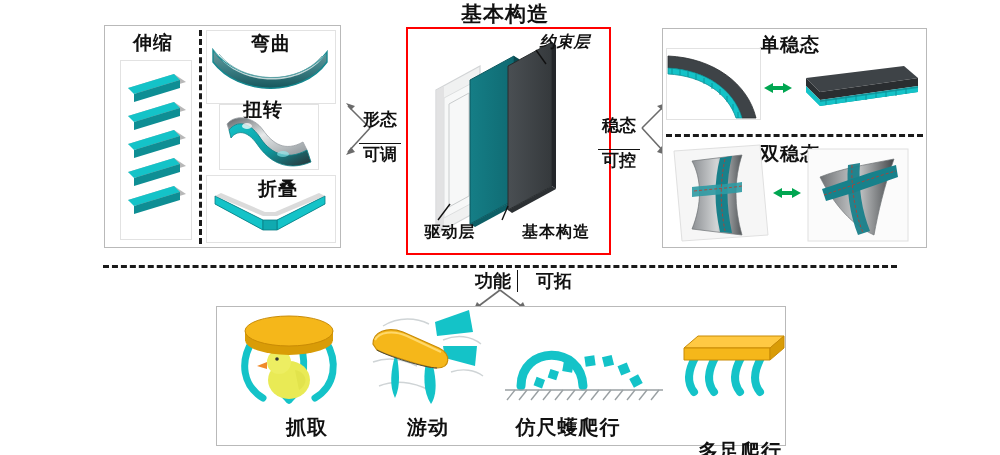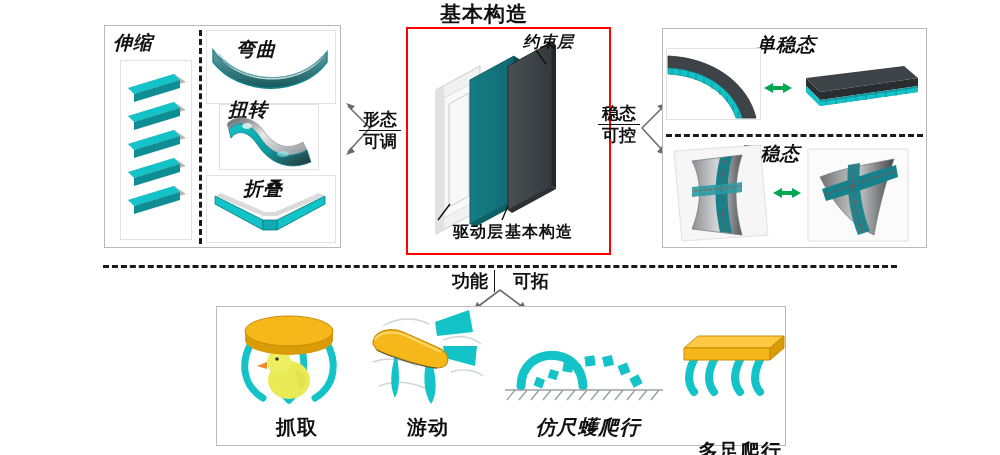--- a/index.html
+++ b/index.html
@@ -8,33 +8,33 @@
     font-family:"Liberation Sans","DejaVu Sans",sans-serif;
     color:#111111;
   }
   .abs{position:absolute;}
   .panel{
     position:absolute;border:1px solid #b9b9b9;background:#ffffff;box-sizing:border-box;
   }
   .panel.red{border:2px solid #ff0000;}
   .subbox{position:absolute;border:1px solid #e2e2e2;background:#ffffff;box-sizing:border-box;}
   .cap{
-    position:absolute;white-space:nowrap;
+    position:absolute;text-align:center;white-space:nowrap;
     font-weight:bold;color:#111;letter-spacing:1px;
   }
   .cap-lg{font-size:21px;}
-  .cap-md{font-size:19px;font-style:italic;}
+  .cap-md{font-size:19px;}
   .cap-sm{font-size:16px;}
   .dash-h{position:absolute;border-top:3px dashed #1a1a1a;}
   .dash-v{position:absolute;border-left:3px dashed #1a1a1a;}
   .connlabel{
     position:absolute;white-space:nowrap;font-weight:bold;font-size:17px;
     line-height:19px;text-align:center;color:#111;
   }
-  .connlabel .l1{display:block;border-bottom:1.5px solid #111;padding-bottom:1px;}
+  .connlabel .l1{display:block;border-bottom:1.5px solid #111;padding-bottom:14px;}
   .connlabel .l2{display:block;padding-top:1px;}
   svg{display:block;overflow:visible;}
   .fnlabel{
     position:absolute;text-align:center;font-weight:bold;font-size:20px;
     white-space:nowrap;color:#111;letter-spacing:1px;
   }
 </style>
 </head>
 <body>
 
@@ -60,21 +60,21 @@
     <polygon points="6,108 52,94 64,102 18,116" fill="#b8b8b8"></polygon>
     <polygon points="6,108 52,94 58,100 12,114" fill="#14C3C8"></polygon>
     <polygon points="12,114 58,100 58,108 12,122" fill="#0E8E94"></polygon>
     <polygon points="6,136 52,122 64,130 18,144" fill="#b8b8b8"></polygon>
     <polygon points="6,136 52,122 58,128 12,142" fill="#14C3C8"></polygon>
     <polygon points="12,142 58,128 58,136 12,150" fill="#0E8E94"></polygon>
   </g>
 </svg>
 
 <div class="subbox" style="left:206px;top:30px;width:130px;height:74px;"></div>
-<div class="cap cap-md" style="left:236px;top:31px;width:70px;margin-top:6px;">弯曲</div>
+<div class="cap cap-md" style="left:236px;top:31px;width:70px;">弯曲</div>
 <svg class="abs" style="left:209px;top:46px;" width="124" height="56" viewBox="0 0 124 56">
   <defs>
     <linearGradient id="bendg" x1="0" y1="0" x2="0" y2="1">
       <stop offset="0" stop-color="#6f9a9c"></stop>
       <stop offset="0.45" stop-color="#3f8288"></stop>
       <stop offset="1" stop-color="#17575c"></stop>
     </linearGradient>
   </defs>
   <path d="M4,4 C30,40 92,42 118,6 L118,16 C92,52 30,50 4,16 Z" fill="url(#bendg)" stroke="#14888f" stroke-width="1.4"></path>
   <path d="M4,4 C30,40 92,42 118,6 L116,9 C92,43 30,41 7,7 Z" fill="#dfe7e7" opacity="0.85"></path>
@@ -156,37 +156,37 @@
     <polygon points="90,172 134,148 138,151 94,175" fill="#2c3033"></polygon>
   </g>
 
   <path d="M128,26 L118,12" stroke="#111" stroke-width="1.4" fill="none"></path>
   <path d="M90,168 L84,182" stroke="#111" stroke-width="1.4" fill="none"></path>
   <path d="M32,166 L20,182" stroke="#111" stroke-width="1.4" fill="none"></path>
 </svg>
 
 <div class="cap cap-sm" style="left:523px;top:32px;width:84px;font-style:italic;">约束层</div>
 <div class="cap cap-sm" style="left:505px;top:222px;width:102px;">基本构造</div>
-<div class="cap cap-sm" style="left:409px;top:222px;width:82px;margin-left:44px;">驱动层</div>
-
-<div class="connlabel" style="left:598px;top:104px;width:42px;">
+<div class="cap cap-sm" style="left:409px;top:222px;width:82px;">驱动层</div>
+
+<div class="connlabel" style="left:598px;top:116px;width:42px;">
   <span class="l1">稳态</span>
   <span class="l2">可控</span>
 </div>
 <svg class="abs" style="left:640px;top:98px;" width="28" height="62" viewBox="0 0 28 62">
   <path d="M2,30 L24,8" stroke="#6b6b6b" stroke-width="1.6" fill="none"></path>
   <polygon points="26,5 22,12 17,8" fill="#6b6b6b"></polygon>
   <path d="M2,30 L24,54" stroke="#6b6b6b" stroke-width="1.6" fill="none"></path>
   <polygon points="26,57 17,54 22,48" fill="#6b6b6b"></polygon>
 </svg>
 
 <div class="panel" style="left:662px;top:28px;width:265px;height:220px;"></div>
 <div class="dash-h" style="left:666px;top:134px;width:257px;"></div>
 
-<div class="cap cap-md" style="left:756px;top:32px;width:100px;">单稳态</div>
+<div class="cap cap-md" style="left:740px;top:32px;width:100px;">单稳态</div>
 <div class="subbox" style="left:666px;top:48px;width:95px;height:72px;"></div>
 <svg class="abs" style="left:666px;top:48px;" width="257" height="74" viewBox="0 0 257 74">
 
   <path d="M2,8 C48,10 82,36 90,70 L76,70 C68,42 40,22 2,20 Z" fill="#3E4347" stroke="#2a2d30" stroke-width="0.8"></path>
   <path d="M2,20 C40,22 68,42 76,70 L70,70 C62,46 38,28 2,26 Z" fill="#14C3C8" stroke="#0c8f95" stroke-width="0.8"></path>
   <g stroke="#0c8f95" stroke-width="0.9">
     <line x1="6" y1="20" x2="6" y2="26"></line>
       <line x1="14" y1="21" x2="14" y2="27"></line>
     <line x1="22" y1="23" x2="22" y2="29"></line>
       <line x1="30" y1="26" x2="30" y2="32"></line>
@@ -256,21 +256,21 @@
   <path d="M152,34 C172,26 196,22 226,16 C216,44 210,70 206,92 C184,82 166,62 152,34 Z" fill="url(#bsB)" stroke="#6f7275" stroke-width="0.7"></path>
   <path d="M180,22 C178,46 182,72 190,92 L202,88 C194,68 190,44 192,20 Z" fill="#19808a" opacity="0.95"></path>
   <path d="M154,46 C178,38 206,28 228,22 L230,34 C208,42 180,52 158,58 Z" fill="#17818b"></path>
   <path d="M156,52 C180,44 206,34 228,28" stroke="#c0392b" stroke-width="0.8" fill="none" stroke-dasharray="3 2"></path>
   <path d="M184,22 C183,48 188,72 195,90" stroke="#c0392b" stroke-width="0.8" fill="none" stroke-dasharray="3 2"></path>
 </svg>
 
 <div class="dash-h" style="left:103px;top:265px;width:794px;"></div>
 
 <div class="connlabel" style="left:452px;top:270px;width:96px;font-size:18px;line-height:22px;text-align:center;">
-  <span style="display:inline-block;border-right:1.5px solid #111;padding-right:6px;">功能</span><span style="display:inline-block;padding-left:18px;">可拓</span>
+  <span style="display:inline-block;border-right:1.5px solid #111;padding-right:6px;margin-left:23px;">功能</span><span style="display:inline-block;padding-left:18px;">可拓</span>
 </div>
 <svg class="abs" style="left:464px;top:290px;" width="72" height="22" viewBox="0 0 72 22">
   <path d="M36,0 L12,18" stroke="#6b6b6b" stroke-width="1.6" fill="none"></path>
   <polygon points="9,21 13,12 18,17" fill="#6b6b6b"></polygon>
   <path d="M36,0 L60,18" stroke="#6b6b6b" stroke-width="1.6" fill="none"></path>
   <polygon points="63,21 54,17 59,12" fill="#6b6b6b"></polygon>
 </svg>
 
 <div class="panel" style="left:216px;top:306px;width:570px;height:140px;"></div>
 
@@ -288,21 +288,21 @@
     <circle cx="40" cy="45" r="1.8" fill="#333"></circle>
     <path d="M58,56 C70,58 72,70 62,76" fill="#E2E34C"></path>
   </g>
 
   <g>
     <ellipse cx="52" cy="26" rx="44" ry="15" fill="#D99C07"></ellipse>
     <rect x="8" y="17" width="88" height="10" fill="#D99C07"></rect>
     <ellipse cx="52" cy="17" rx="44" ry="15" fill="#F5B71A" stroke="#C98B05" stroke-width="1"></ellipse>
   </g>
 </svg>
-<div class="fnlabel" style="left:252px;top:414px;width:90px;">抓取</div>
+<div class="fnlabel" style="left:262px;top:414px;width:90px;">抓取</div>
 
 <svg class="abs" style="left:365px;top:310px;" width="120" height="98" viewBox="0 0 120 98">
 
   <g stroke="#cfd4d6" stroke-width="1.4" fill="none">
     <path d="M18,16 C34,6 52,8 64,14"></path>
     <path d="M8,52 C24,46 40,50 52,56"></path>
     <path d="M14,76 C34,68 56,74 70,84"></path>
     <path d="M78,30 C92,24 106,26 116,34"></path>
     <path d="M86,62 C98,58 110,60 118,66"></path>
   </g>
@@ -344,21 +344,21 @@
       <line x1="62" y1="70" x2="70" y2="60"></line>
     <line x1="74" y1="70" x2="82" y2="60"></line>
       <line x1="86" y1="70" x2="94" y2="60"></line>
     <line x1="98" y1="70" x2="106" y2="60"></line>
       <line x1="110" y1="70" x2="118" y2="60"></line>
     <line x1="122" y1="70" x2="130" y2="60"></line>
       <line x1="134" y1="70" x2="142" y2="60"></line>
     <line x1="146" y1="70" x2="154" y2="60"></line>
   </g>
 </svg>
-<div class="fnlabel" style="left:518px;top:414px;width:140px;font-style:italic;">仿尺蠖爬行</div>
+<div class="fnlabel" style="left:498px;top:414px;width:140px;">仿尺蠖爬行</div>
 
 <svg class="abs" style="left:672px;top:326px;" width="120" height="80" viewBox="0 0 120 80">
 
   <g stroke="#14C3C8" stroke-width="8" fill="none" stroke-linecap="round">
     <path d="M24,30 C16,44 14,56 22,66"></path>
     <path d="M44,30 C36,44 34,56 42,66"></path>
     <path d="M70,30 C62,44 60,56 68,66"></path>
     <path d="M90,30 C82,44 80,56 88,66"></path>
   </g>
 

